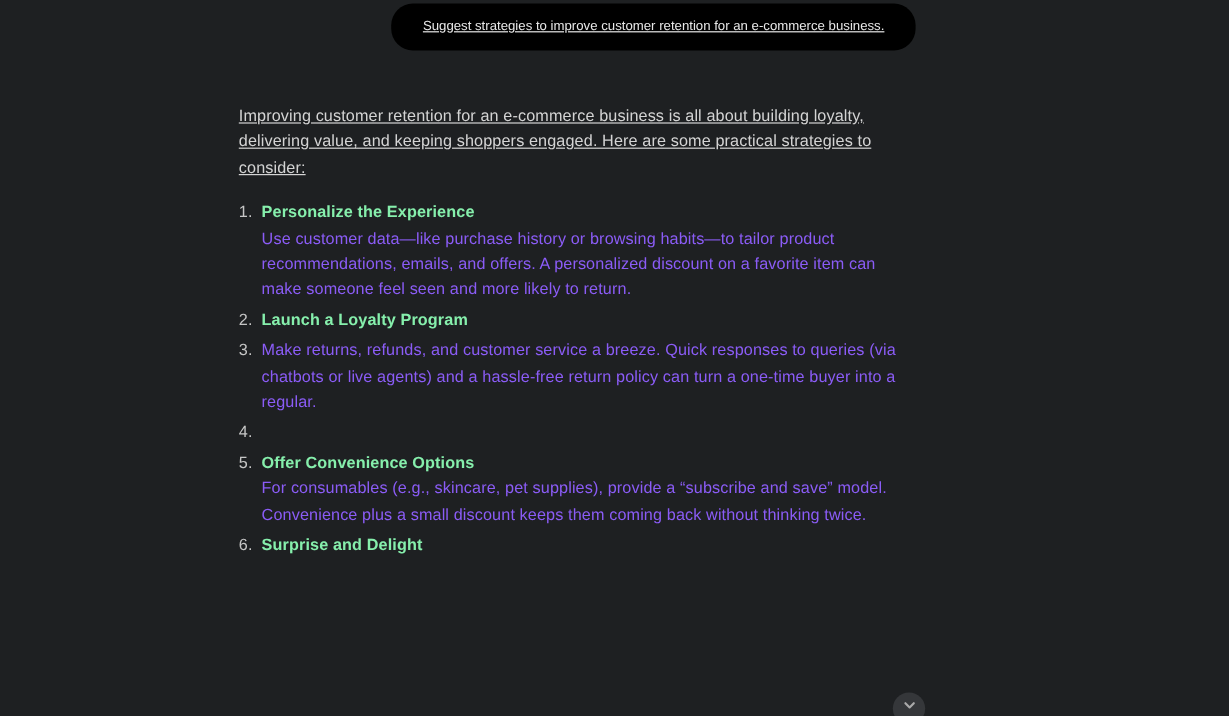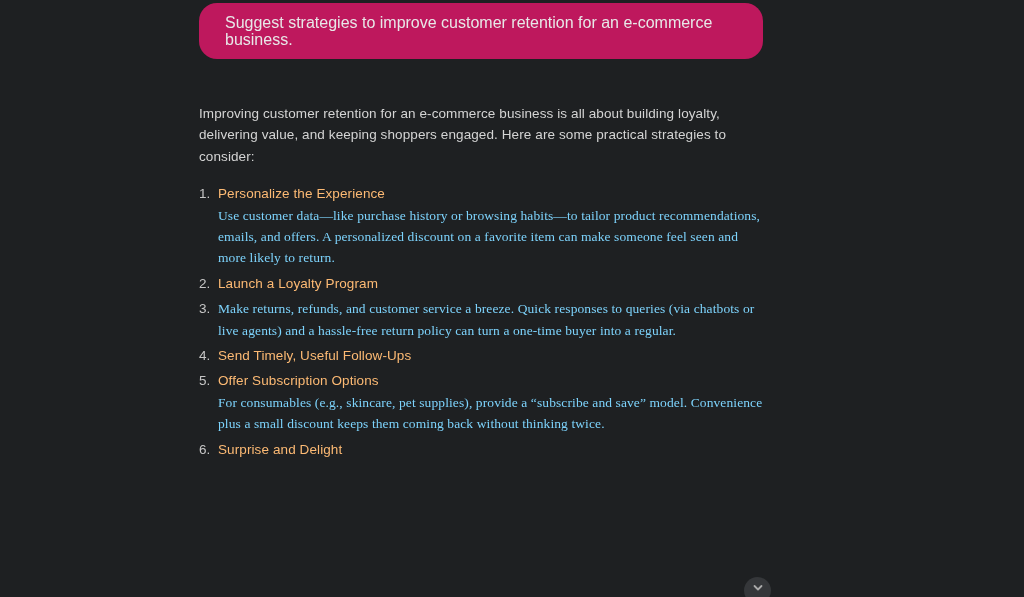--- a/index.html
+++ b/index.html
@@ -20,56 +20,57 @@
     position: absolute;
     left: 199px;
     top: 3px;
     width: 564px;
   }
   .user-row {
     display: flex;
     justify-content: flex-end;
   }
   .user-bubble {
-    background: #be185d;
+    background: #000000;
     border-radius: 18px;
     padding: 11px 26px;
-    font-size: 16px;
+    font-size: 11px;
     line-height: 17px;
     color: #e8e8e8;
     max-width: 100%;
+    text-decoration: underline;
   }
   .assistant-message {
     margin-top: 44px;
     font-size: 13.5px;
     line-height: 21.4px;
     color: #d4d4d4;
     letter-spacing: 0.1px;
   }
-  .intro { margin: 0; }
+  .intro { margin: 0; text-decoration: underline; }
   ol.strategy-list {
     list-style: none;
     margin: 16px 0 0 0;
     padding: 0;
   }
   li.strategy-item {
     display: flex;
     margin-bottom: 4px;
   }
   .num {
     width: 19px;
     flex: 0 0 19px;
     color: #c6c6c6;
   }
   .item-content { flex: 1; }
   .item-title {
-    font-weight: normal;
-    color: #fdba74;
+    font-weight: bold;
+    color: #86efac;
   }
-  .item-body { color: #7dd3fc; font-family: Liberation Serif, serif; }
+  .item-body { color: #8b5cf6; }
   .scroll-down-btn {
     position: absolute;
     left: 744px;
     top: 577px;
     width: 27px;
     height: 27px;
     border-radius: 50%;
     background: #35373a;
     border: none;
     display: flex;
@@ -109,27 +110,26 @@
           </li>
           <li class="strategy-item">
             <span class="num">3.</span>
             <div class="item-content">
               <div class="item-body">Make returns, refunds, and customer service a breeze. Quick responses to queries (via chatbots or live agents) and a hassle-free return policy can turn a one-time buyer into a regular.</div>
             </div>
           </li>
           <li class="strategy-item">
             <span class="num">4.</span>
             <div class="item-content">
-              <div class="item-title">Send Timely, Useful Follow-Ups</div>
             </div>
           </li>
           <li class="strategy-item">
             <span class="num">5.</span>
             <div class="item-content">
-              <div class="item-title">Offer Subscription Options</div>
+              <div class="item-title">Offer Convenience Options</div>
               <div class="item-body">For consumables (e.g., skincare, pet supplies), provide a “subscribe and save” model. Convenience plus a small discount keeps them coming back without thinking twice.</div>
             </div>
           </li>
           <li class="strategy-item">
             <span class="num">6.</span>
             <div class="item-content">
               <div class="item-title">Surprise and Delight</div>
             </div>
           </li>
         </ol>

